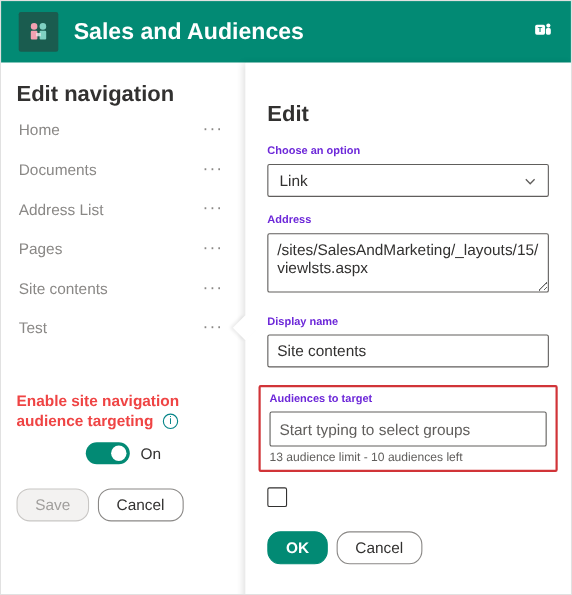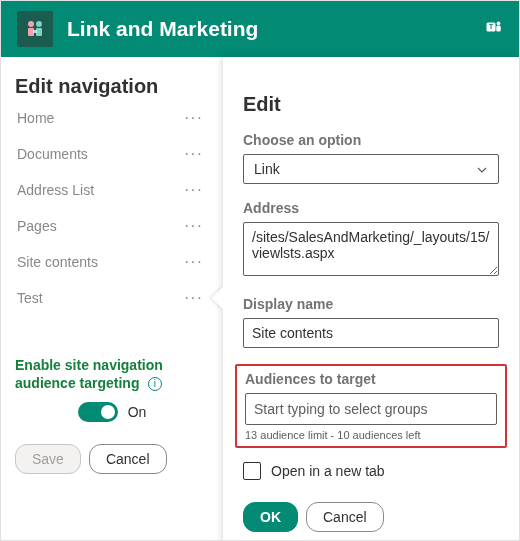--- a/index.html
+++ b/index.html
@@ -15,38 +15,38 @@
   .main { display: flex; }
   
   .left-panel { width: 222px; padding: 18px 14px; background: #fff; }
   .left-title { font-size: 20px; font-weight: 600; color: #323130; margin-bottom: 2px; }
   
   .nav-list { margin-bottom: 40px; }
   .nav-item { display: flex; align-items: center; justify-content: space-between; padding: 9px 2px; color: #8a8886; font-size: 14px; cursor: pointer; }
   .nav-more { color: #8a8886; font-size: 16px; letter-spacing: 1px; padding: 0 4px; }
   
   .targeting-section { margin-top: 30px; }
-  .targeting-label { font-size: 14px; font-weight: 600; color: #15803d; }
+  .targeting-label { font-size: 14px; font-weight: 600; color: #ef4444; }
   .info-icon { display: inline-block; width: 14px; height: 14px; border: 1px solid #038387; border-radius: 50%; color: #038387; font-size: 10px; line-height: 12px; text-align: center; margin-left: 4px; vertical-align: middle; }
   
   .toggle-row { display: flex; align-items: center; margin-top: 10px; justify-content: center; }
   .toggle { width: 40px; height: 20px; background: #028a74; border-radius: 10px; position: relative; cursor: pointer; }
   .toggle::after { content: ""; position: absolute; width: 14px; height: 14px; background: #fff; border-radius: 50%; top: 3px; right: 3px; }
   .toggle-label { margin-left: 10px; font-size: 14px; color: #323130; }
   
   .btn-row { display: flex; gap: 8px; margin-top: 22px; }
   .btn { padding: 6px 16px; font-size: 14px; border-radius: 12px; cursor: pointer; border: 1px solid #8a8886; background: #fff; color: #323130; }
   .btn.disabled { color: #a19f9d; border-color: #c8c6c4; cursor: default; background: #f3f2f1; }
   .btn.primary { background: #028a74; color: #fff; border-color: #028a74; font-weight: 600; }
   
   .right-panel { flex: 1; padding: 36px 20px; position: relative; background: #fff; box-shadow: -2px 0 6px rgba(0,0,0,0.12); }
   .callout-arrow { position: absolute; left: -8px; top: 233px; width: 16px; height: 16px; background: #fff; transform: rotate(45deg); box-shadow: -2px 2px 3px rgba(0,0,0,0.08); }
   .right-title { font-size: 20px; font-weight: 600; color: #323130; margin-bottom: 16px; }
   
-  .field-label { font-size: 14px; font-weight: 600; color: #737373; margin-bottom: 6px; display: block; }
+  .field-label { font-size: 10px; font-weight: 600; color: #6d28d9; margin-bottom: 6px; display: block; }
   .field-group { margin-bottom: 16px; }
   
   .select-box { width: 100%; border: 1px solid #605e5c; border-radius: 2px; padding: 6px 10px; font-size: 14px; color: #323130; display: flex; justify-content: space-between; align-items: center; background: #fff; cursor: pointer; gap: 14px; }
   .chevron { width: 12px; height: 12px; }
   .chevron svg { width: 12px; height: 12px; fill: #605e5c; }
   
   .textarea { width: 100%; border: 1px solid #605e5c; border-radius: 2px; padding: 6px 8px; font-size: 14px; color: #323130; font-family: inherit; resize: both; height: 54px; }
   .text-input { width: 100%; border: 1px solid #605e5c; border-radius: 2px; padding: 6px 8px; font-size: 14px; color: #323130; font-family: inherit; }
   
   .highlight-box { border: 2px solid #d13438; border-radius: 2px; padding: 5px 8px; margin: 0 -8px 14px -8px; }
@@ -64,21 +64,21 @@
 <div class="header">
   <div class="site-logo">
     <svg viewBox="0 0 24 24">
         <circle cx="8" cy="7" r="3" fill="#f2a1b1"></circle>
         <circle cx="16" cy="7" r="3" fill="#7fd1c2"></circle>
         <rect x="5" y="11" width="6" height="8" rx="1" fill="#f2a1b1"></rect>
         <rect x="13" y="11" width="6" height="8" rx="1" fill="#7fd1c2"></rect>
         <rect x="10" y="13" width="4" height="3" fill="#fff" opacity="0.7"></rect>
       </svg>
   </div>
-  <div class="site-title">Link and Marketing</div>
+  <div class="site-title">Sales and Audiences</div>
   <span class="header-icon">
     <svg viewBox="0 0 24 24">
         <rect x="2" y="6" width="12" height="12" rx="2" fill="#fff"></rect>
         <text x="8" y="15" text-anchor="middle" font-size="9" font-weight="700" fill="#028a74">T</text>
         <circle cx="18" cy="7" r="2.5" fill="#fff"></circle>
         <rect x="15" y="10" width="6" height="8" rx="2" fill="#fff"></rect>
       </svg>
   </span>
 </div>
 
@@ -150,21 +150,20 @@
     </div>
 
     <div class="highlight-box">
       <label class="field-label">Audiences to target</label>
       <input class="placeholder-input" placeholder="Start typing to select groups" style="">
       <div class="hint-text">13 audience limit - 10 audiences left</div>
     </div>
 
     <div class="checkbox-row">
       <div class="checkbox"></div>
-      <span class="checkbox-label">Open in a new tab</span>
     </div>
 
     <div class="btn-row">
       <button class="btn primary">OK</button>
       <button class="btn">Cancel</button>
     </div>
   </div>
 </div>
 
 </body></html>

